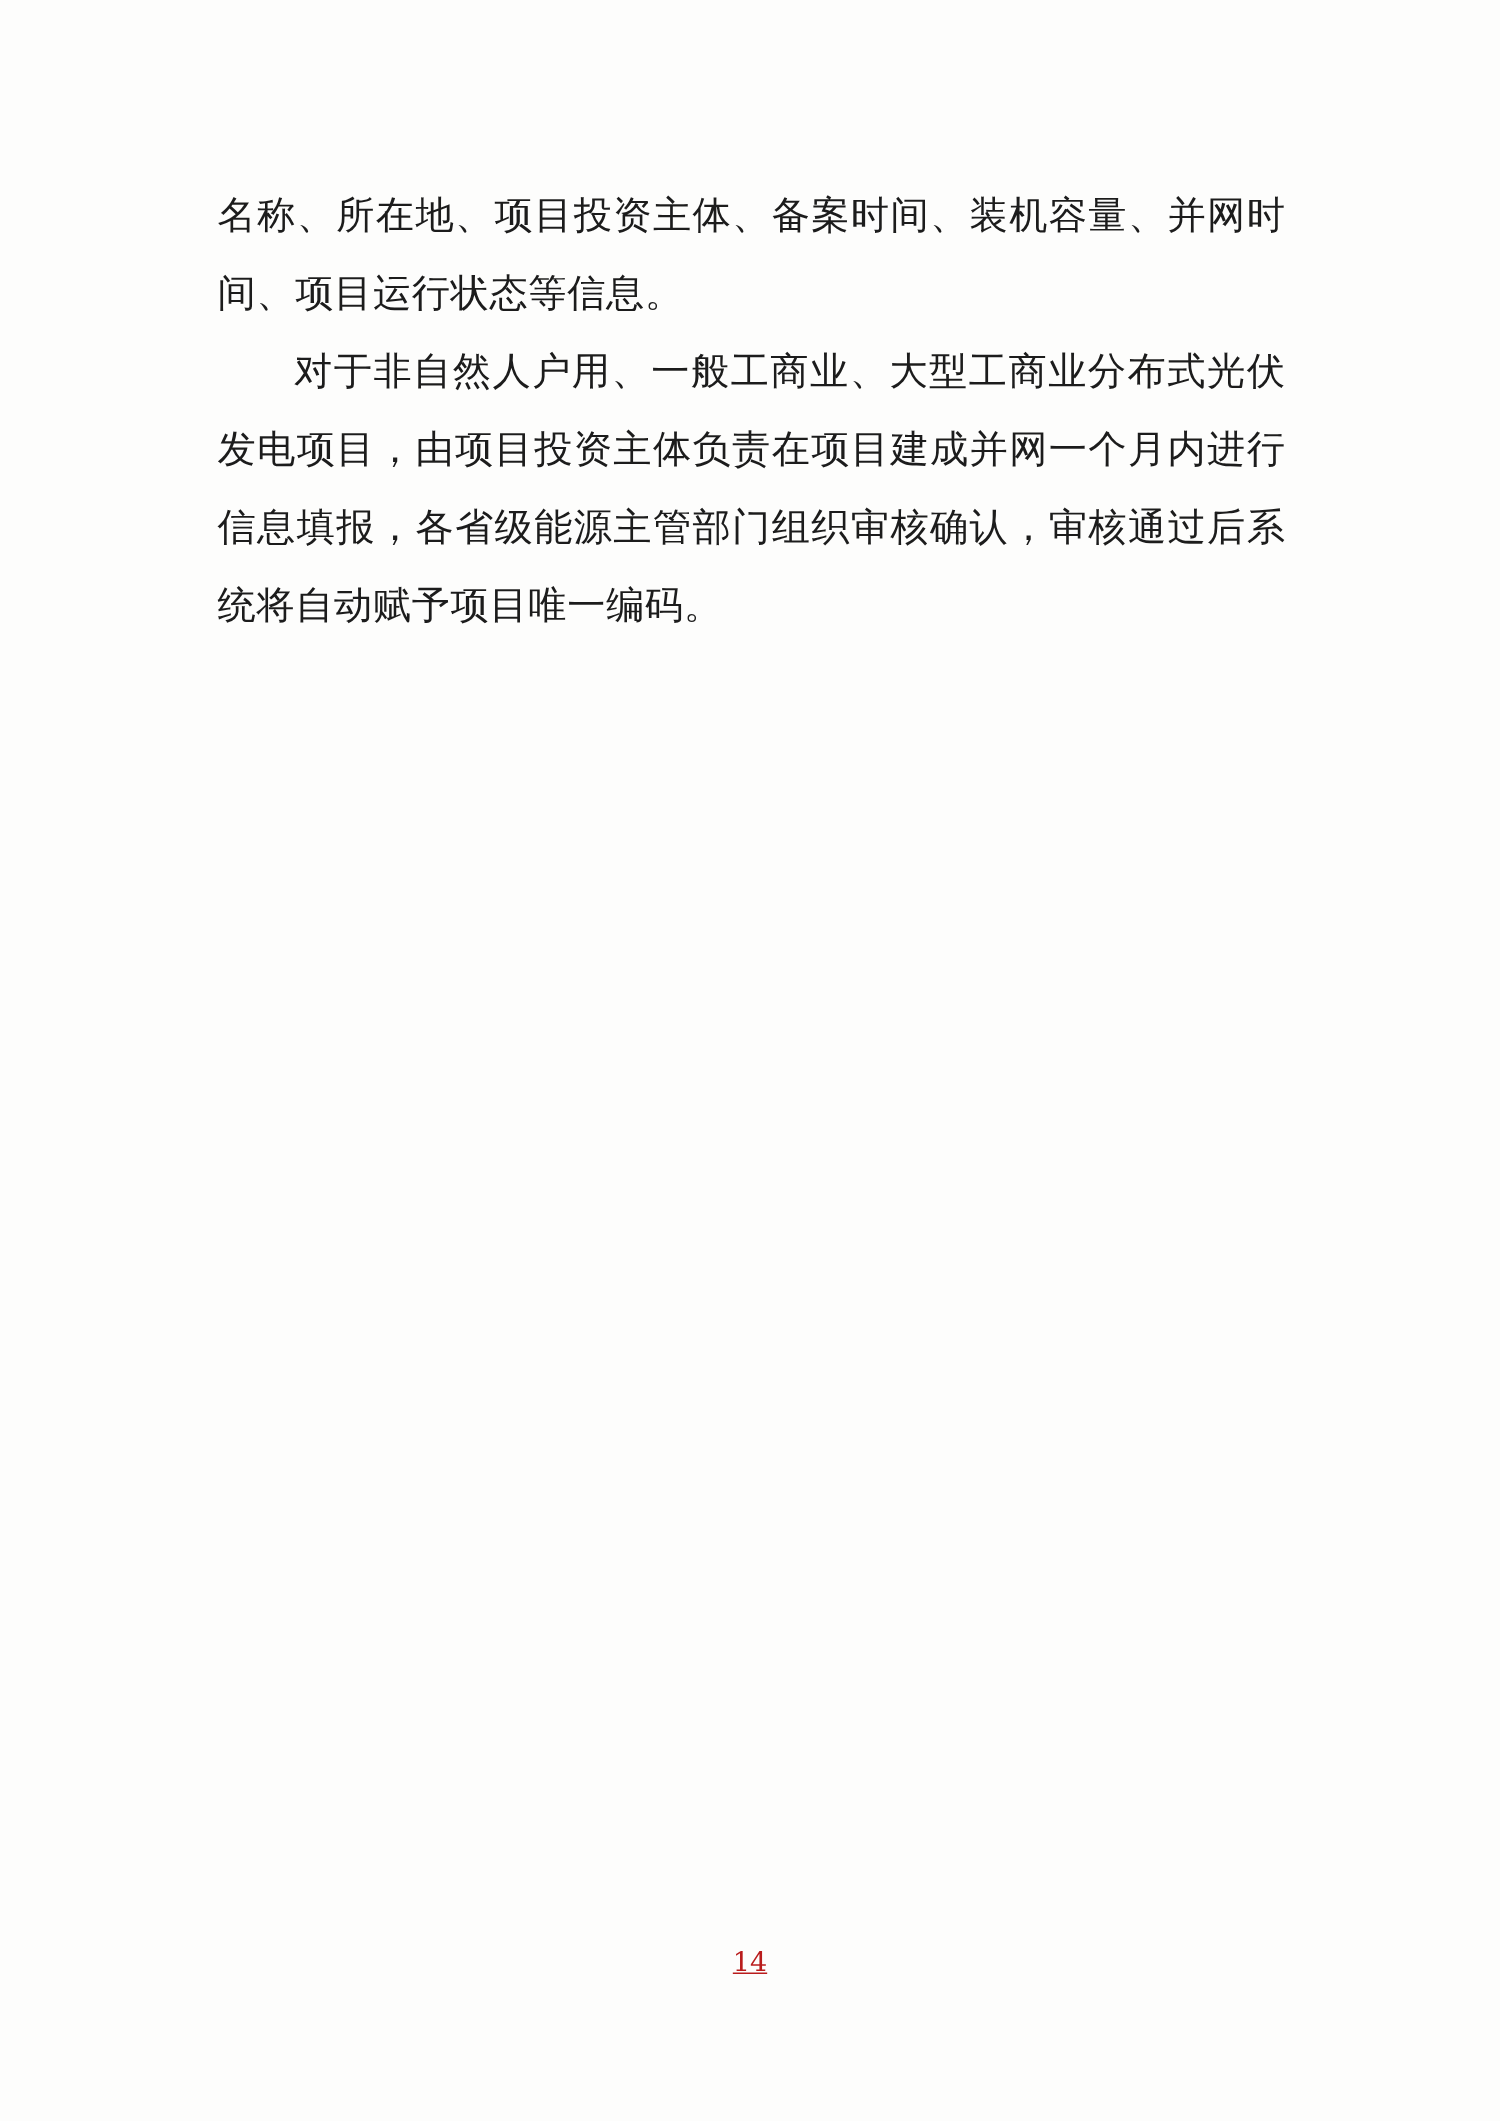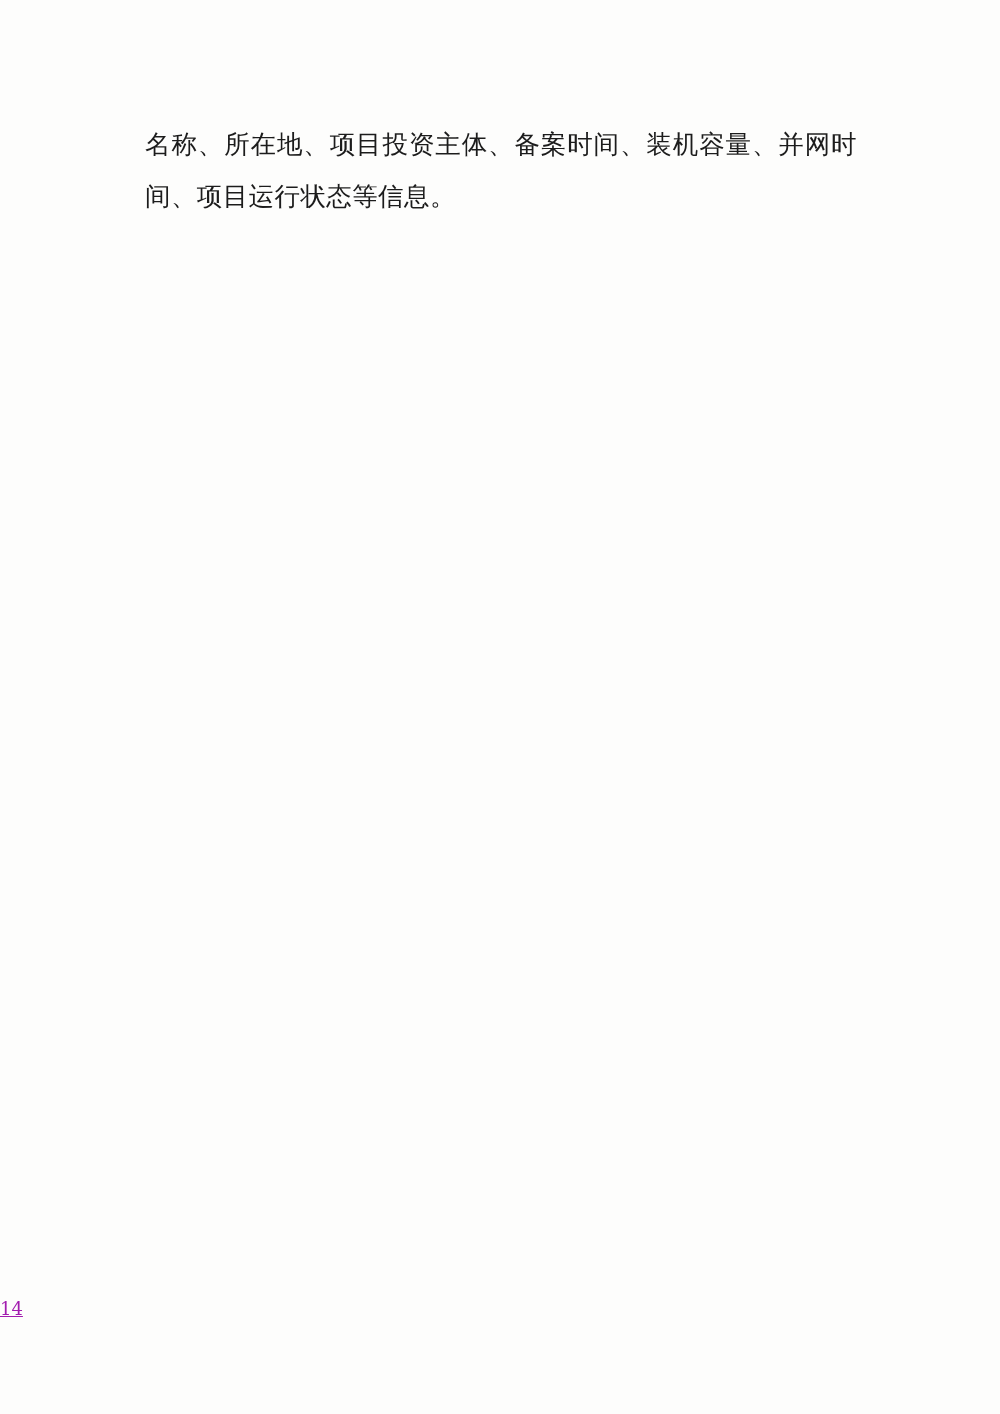--- a/index.html
+++ b/index.html
@@ -37,27 +37,29 @@
     text-indent: 2em;
   }
   .para + .para {
     margin-top: 0px;
   }
   .page-number {
     position: absolute;
     left: 0;
     right: 0;
     top: 1298px;
+    text-align: center;
     font-family: "DejaVu Serif", "Liberation Serif", serif;
     font-size: 18px;
-    color: #a21caf;
+    color: #b91c1c;
     text-decoration: underline;
   }
 </style>
 </head>
 <body>
 
 <div class="page">
   <div class="content">
     <p class="para">名称、所在地、项目投资主体、备案时间、装机容量、并网时间、项目运行状态等信息。</p>
+    <p class="para indent">对于非自然人户用、一般工商业、大型工商业分布式光伏发电项目，由项目投资主体负责在项目建成并网一个月内进行信息填报，各省级能源主管部门组织审核确认，审核通过后系统将自动赋予项目唯一编码。</p>
   </div>
   <div class="page-number">14</div>
 </div>
 
 </body></html>

